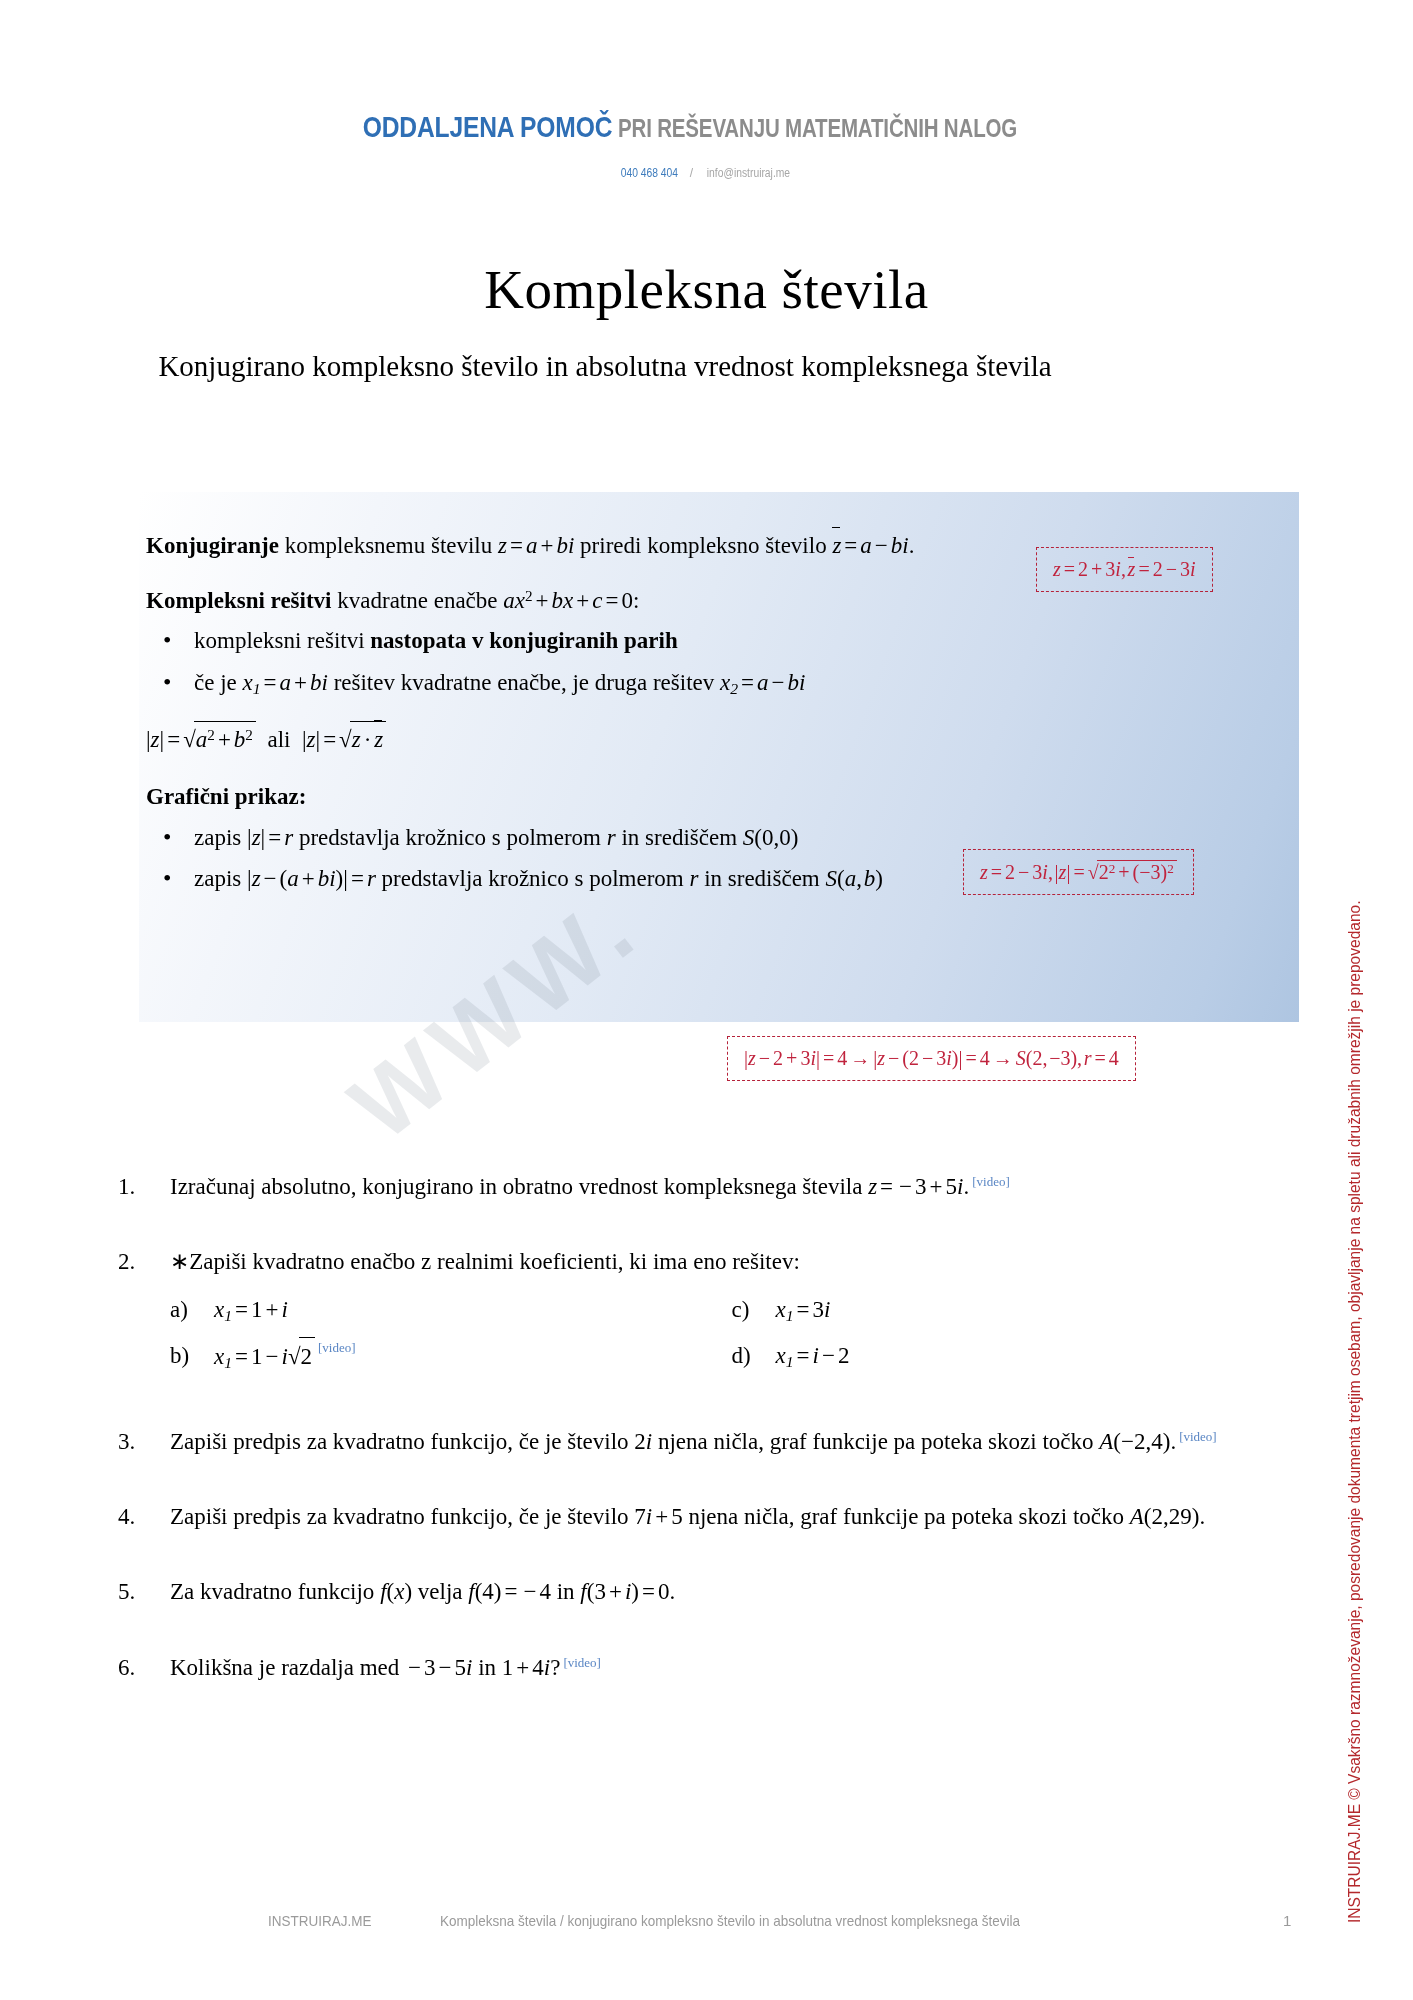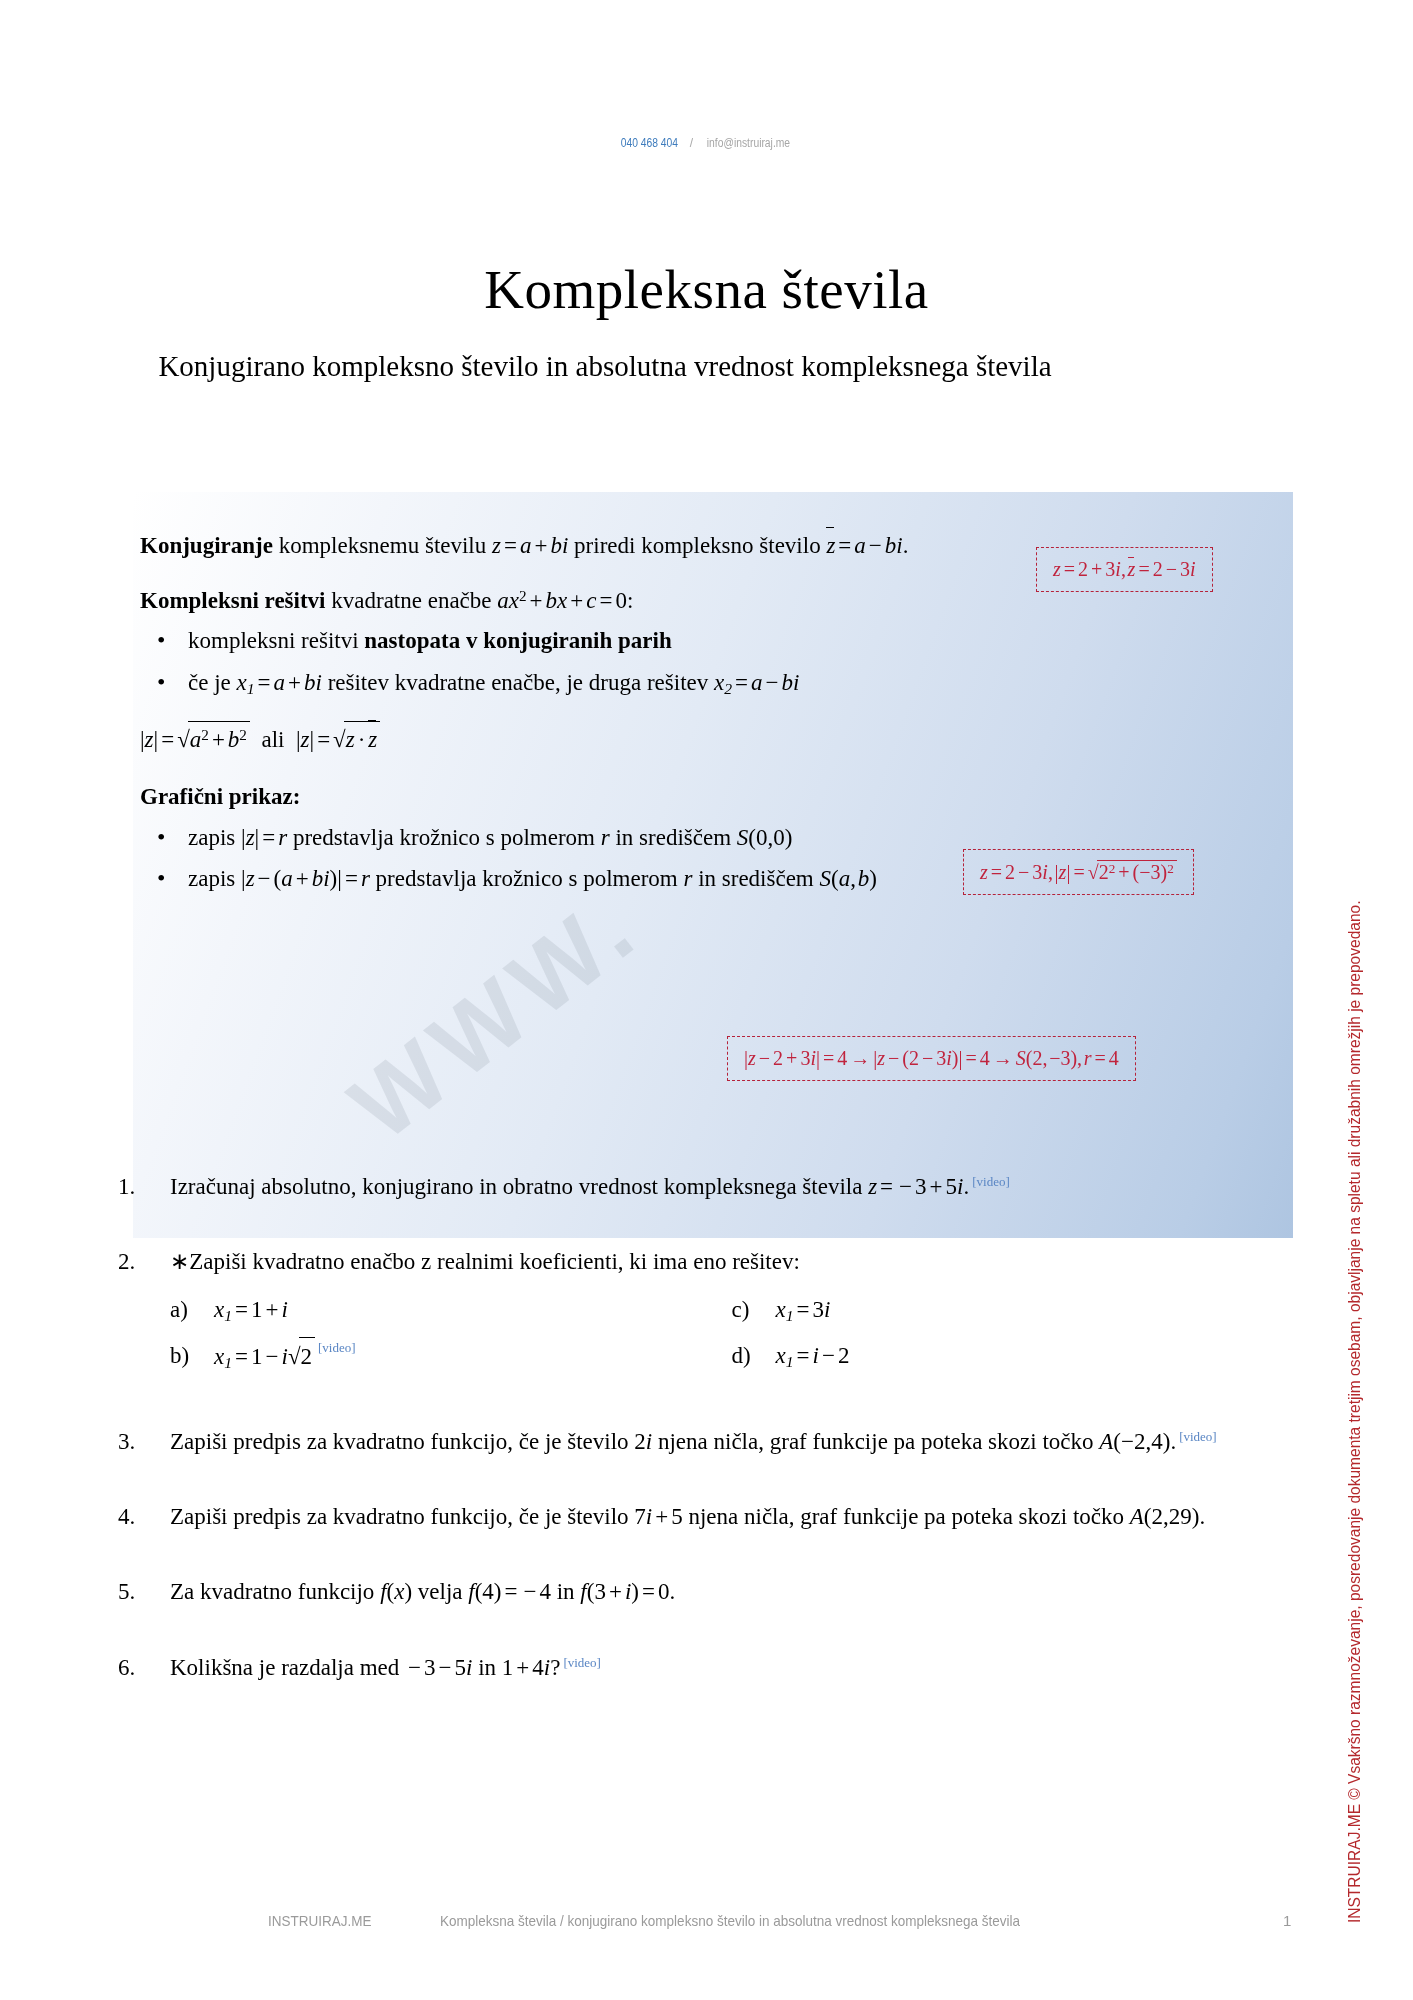--- a/index.html
+++ b/index.html
@@ -96,23 +96,23 @@
     text-align: center;
     font-size: 29px;
     line-height: 1.45;
     font-family: "Liberation Serif", serif;
   }
 
   
   .theory-panel {
     position: absolute;
     top: 492px;
-    left: 133px;
+    left: 139px;
     width: 1160px;
-    height: 746px;
+    height: 530px;
     background: linear-gradient(110deg,
                 #ffffff 0%, #f3f6fb 18%, #e2eaf5 45%,
                 #cfdcee 70%, #b9cde6 92%, #aec5e1 100%);
   }
   .theory-inner {
     position: absolute;
     top: 36px;
     left: 7px;
     right: 18px;
     bottom: 10px;
@@ -305,20 +305,23 @@
     left: 1283px;
     top: 0;
   }
 </style>
 </head>
 <body>
 
 <div class="page">
 
   <div class="brand-header">
+    <div class="brand-line1">
+      <span class="brand-strong">ODDALJENA POMOČ</span><span class="brand-rest">PRI REŠEVANJU MATEMATIČNIH NALOG</span>
+    </div>
     <div class="brand-line2">
       <span class="brand-phone">040 468 404</span><span class="brand-sep">/</span><span class="brand-mail">info@instruiraj.me</span>
     </div>
   </div>
 
   <div class="doc-title">Kompleksna števila</div>
   <div class="doc-subtitle">
     <span>Konjugirano kompleksno število in absolutna vrednost kompleksnega števila</span>
   </div>
 

